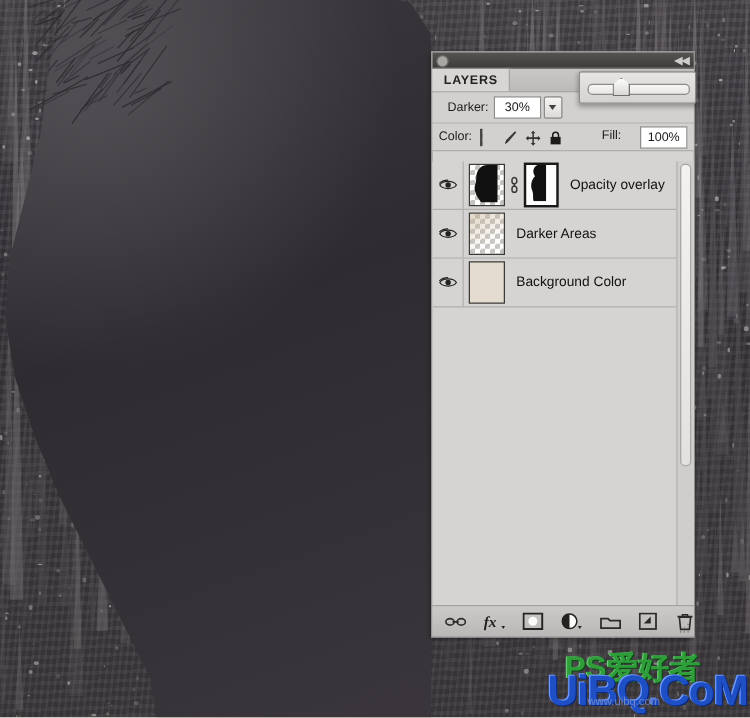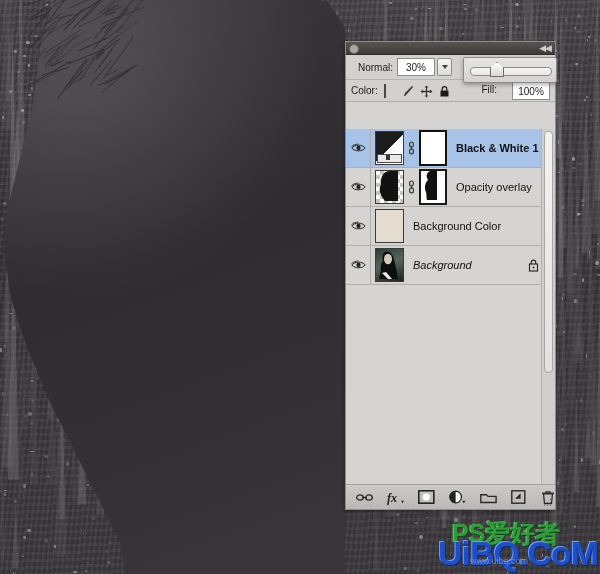--- a/index.html
+++ b/index.html
@@ -1436,23 +1436,37 @@
     </div>
 </div>
 
 <div id="layers-panel">
 
   <div class="panel-titlebar">
     <div class="tb-dot"></div>
     <div class="tb-collapse">◀◀</div>
   </div>
 
+  <div class="tabrow">
+    <div class="tab">
+      <span>LAYERS</span>
+    </div>
+    <div class="panel-menu">
+      <div style="position:relative;">
+        <div class="tri"></div>
+      </div>
+      <i></i>
+        <i></i>
+        <i></i>
+        <i></i>
+    </div>
+  </div>
 
   <div class="blendrow">
-    <span class="op-label">Normal:</span>
+    <span class="op-label">Darker:</span>
     <div class="op-field">
       <span>30%</span>
     </div>
     <div class="op-arrow">
       <span class="tri"></span>
     </div>
   </div>
 
   <div class="lockrow">
     <span class="lock-label">Color:</span>
@@ -1481,41 +1495,20 @@
       <span>100%</span>
     </span>
   </div>
 
   <div class="opacity-popup">
     <div class="op-track"></div>
     <div class="op-thumb"></div>
   </div>
 
   <div class="layer-list" id="layer-list">
-      <div class="layer-row selected">
-        <div class="eye-cell">
-          <svg class="eye" viewBox="0 0 18 11">
-            <path d="M1 5.5 C4 1 14 1 17 5.5 C14 10 4 10 1 5.5 Z" fill="none" stroke="#222" stroke-width="1.2"></path>
-            <circle cx="9" cy="5.5" r="2.6" fill="#222"></circle>
-            <path d="M0.5 4 C3 1.5 6 0.8 9 0.8" stroke="#222" stroke-width="1" fill="none"></path>
-          </svg>
-        </div>
-        <div class="thumb bw">
-                <div class="bw-slider"></div>
-              </div>
-        <span class="link-icon">
-             <svg width="9" height="14" viewBox="0 0 9 14">
-               <rect x="2.6" y="1" width="3.8" height="5" rx="1.9" fill="none" stroke="#3a3836" stroke-width="1.2"></rect>
-               <rect x="2.6" y="7.8" width="3.8" height="5" rx="1.9" fill="none" stroke="#3a3836" stroke-width="1.2"></rect>
-               <path d="M4.5 5.4 v3.2" stroke="#3a3836" stroke-width="1.2"></path>
-             </svg>
-           </span>
-        <div class="mask plain" style="background:#fff"></div>
-        <span class="layer-name bold ">Black &amp; White 1</span>
-      </div>
       <div class="layer-row">
         <div class="eye-cell">
           <svg class="eye" viewBox="0 0 18 11">
             <path d="M1 5.5 C4 1 14 1 17 5.5 C14 10 4 10 1 5.5 Z" fill="none" stroke="#222" stroke-width="1.2"></path>
             <circle cx="9" cy="5.5" r="2.6" fill="#222"></circle>
             <path d="M0.5 4 C3 1.5 6 0.8 9 0.8" stroke="#222" stroke-width="1" fill="none"></path>
           </svg>
         </div>
         <div class="thumb checker">
                 <svg width="25" height="30" viewBox="0 0 25 30" style="position:absolute;left:0;top:0">
@@ -1538,46 +1531,35 @@
         <span class="layer-name  ">Opacity overlay</span>
       </div>
       <div class="layer-row">
         <div class="eye-cell">
           <svg class="eye" viewBox="0 0 18 11">
             <path d="M1 5.5 C4 1 14 1 17 5.5 C14 10 4 10 1 5.5 Z" fill="none" stroke="#222" stroke-width="1.2"></path>
             <circle cx="9" cy="5.5" r="2.6" fill="#222"></circle>
             <path d="M0.5 4 C3 1.5 6 0.8 9 0.8" stroke="#222" stroke-width="1" fill="none"></path>
           </svg>
         </div>
-        <div class="thumb" style="background:#e4dccf;"></div>
-        <span class="layer-name  ">Background Color</span>
+        <div class="thumb checker">
+                <div style="position:absolute;inset:0;background:linear-gradient(150deg,rgba(200,180,150,.55),rgba(255,255,255,0) 70%)"></div>
+              </div>
+        <span class="layer-name  ">Darker Areas</span>
       </div>
       <div class="layer-row">
         <div class="eye-cell">
           <svg class="eye" viewBox="0 0 18 11">
             <path d="M1 5.5 C4 1 14 1 17 5.5 C14 10 4 10 1 5.5 Z" fill="none" stroke="#222" stroke-width="1.2"></path>
             <circle cx="9" cy="5.5" r="2.6" fill="#222"></circle>
             <path d="M0.5 4 C3 1.5 6 0.8 9 0.8" stroke="#222" stroke-width="1" fill="none"></path>
           </svg>
         </div>
-        <div class="thumb" style="background:linear-gradient(160deg,#2c3a33,#55665c 45%,#1d211f);">
-                <svg width="25" height="30" viewBox="0 0 25 30" style="position:absolute;left:0;top:0">
-                  <path d="M9 3 C6 5 6 9 7 12 C5 14 4 18 5 21 L3 30 L22 30 L20 19 C19 14 18 10 17 7 C15 3 12 2 9 3 Z" fill="#0d0f0e"></path>
-                  <ellipse cx="12" cy="10" rx="4" ry="5.2" fill="#d7cbc0"></ellipse>
-                  <path d="M6 24 l6 6 h4 l-6 -7 z" fill="#efeae4"></path>
-                </svg>
-              </div>
-        <span class="layer-name  italic">Background</span>
-        <span class="lock-badge">
-             <svg width="11" height="13" viewBox="0 0 11 13">
-               <rect x="1.5" y="5" width="8" height="7" fill="none" stroke="#2b2a28" stroke-width="1.2"></rect>
-               <path d="M3.3 5 V3.3 a2.2 2.2 0 0 1 4.4 0 V5" fill="none" stroke="#2b2a28" stroke-width="1.2"></path>
-               <circle cx="5.5" cy="8.5" r="1" fill="#2b2a28"></circle>
-             </svg>
-           </span>
+        <div class="thumb" style="background:#e4dccf;"></div>
+        <span class="layer-name  ">Background Color</span>
       </div>
     </div>
 
   <div class="panel-scroll">
     <div class="thumbbar"></div>
   </div>
 
   <div class="panel-footer">
     <span class="fbtn">
       <svg width="17" height="11" viewBox="0 0 17 11">

